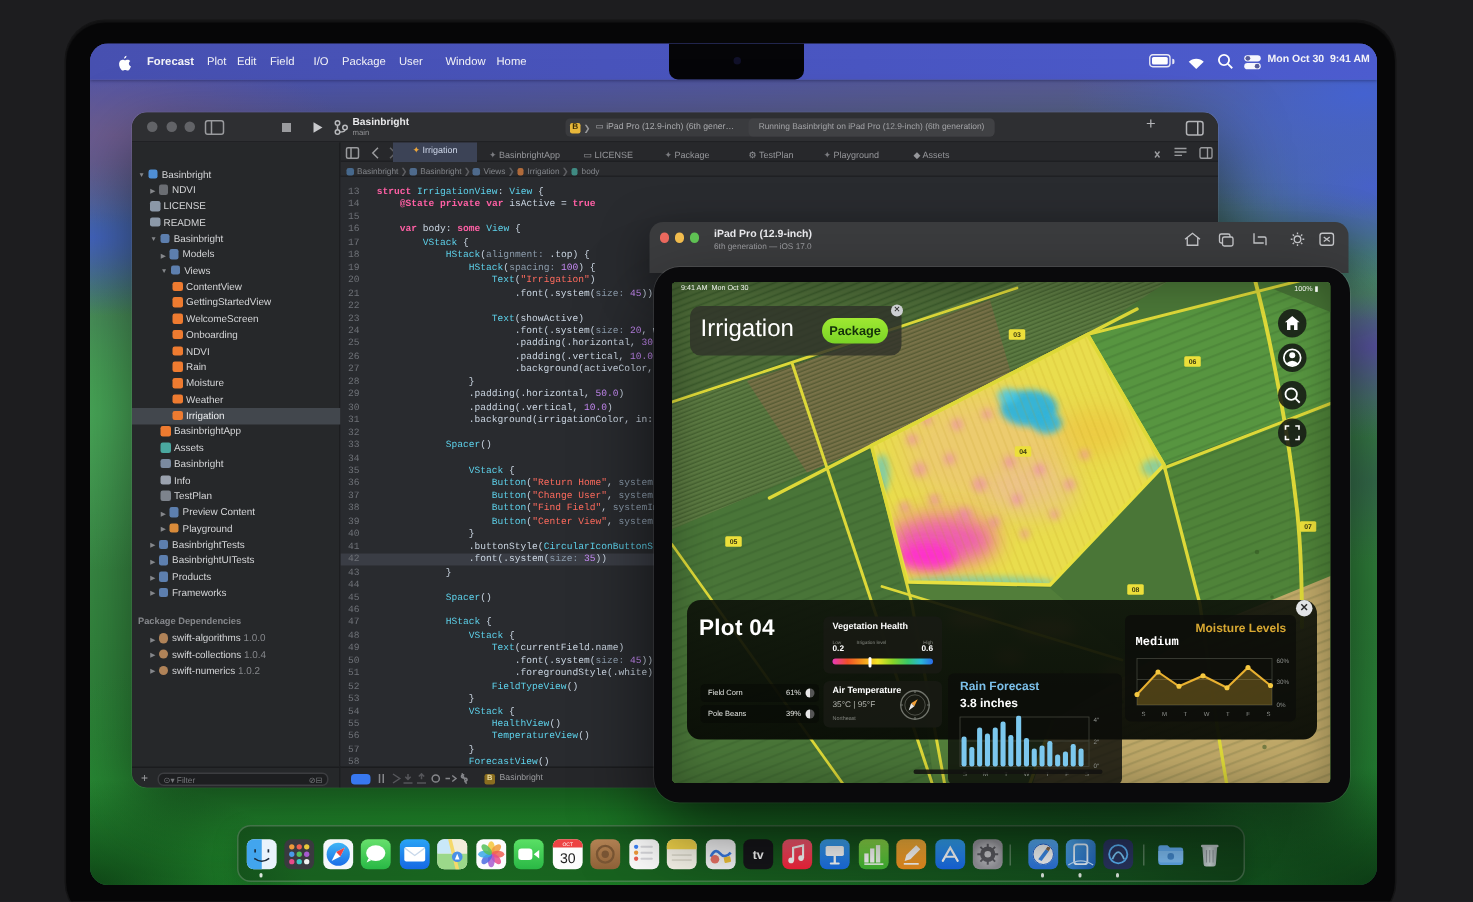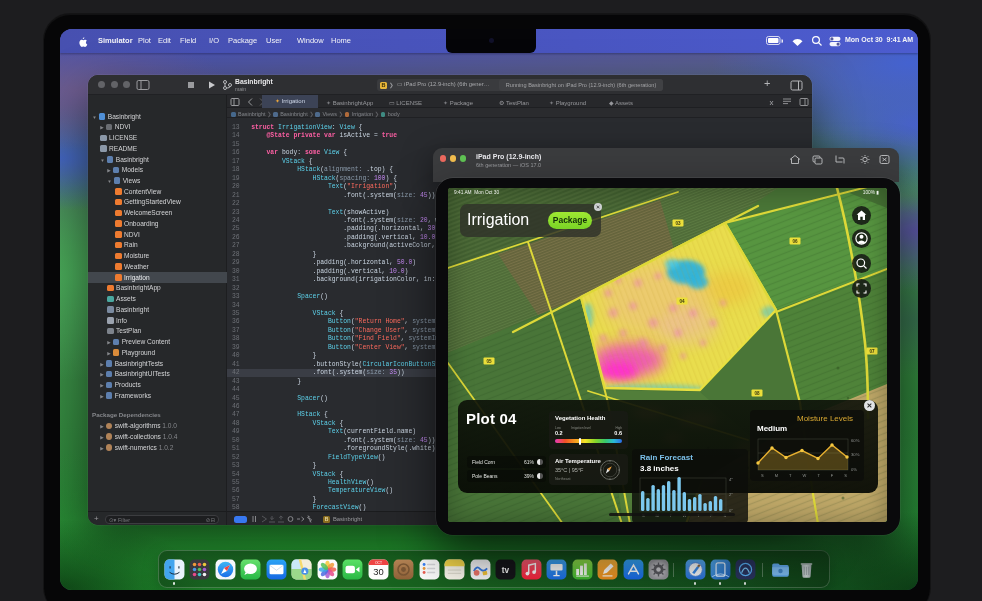--- a/index.html
+++ b/index.html
@@ -69,21 +69,21 @@
 </style>
 </head>
 <body>
 <div id="bezel"></div>
 <div id="screen">
   <div id="wall"></div>
   <div id="menubar">
     <svg class="abs" style="left:17px;top:6.5px" width="11" height="12" viewBox="0 0 11 12">
         <path d="M7.3 1.2 c0.1 0.9-0.6 1.8-1.5 1.9 c-0.2-0.9 0.7-1.8 1.5-1.9 Z M8.9 6.4 c0-1.1 0.9-1.7 1-1.7 c-0.6-0.8-1.4-0.9-1.7-0.9 c-0.8-0.1-1.4 0.4-1.8 0.4 c-0.4 0-1-0.4-1.6-0.4 c-0.8 0-1.6 0.5-2 1.2 c-0.9 1.5-0.2 3.6 0.6 4.8 c0.4 0.6 0.9 1.2 1.5 1.2 c0.6 0 0.8-0.4 1.6-0.4 c0.7 0 0.9 0.4 1.6 0.4 c0.7 0 1.1-0.6 1.5-1.2 c0.5-0.7 0.6-1.3 0.7-1.4 c0 0-1.3-0.5-1.4-2 Z" fill="#fff"></path>
       </svg>
-    <div class="mi" style="left:38px;font-weight:bold;">Simulator</div>
+    <div class="mi" style="left:38px;font-weight:bold;">Forecast</div>
     <div class="mi" style="left:78px;">Plot</div>
     <div class="mi" style="left:98px;">Edit</div>
     <div class="mi" style="left:120px;">Field</div>
     <div class="mi" style="left:149px;">I/O</div>
     <div class="mi" style="left:168px;">Package</div>
     <div class="mi" style="left:206px;">User</div>
     <div class="mi" style="left:237px;">Window</div>
     <div class="mi" style="left:271px;">Home</div>
     <svg class="abs" style="left:706px;top:7px" width="17" height="10" viewBox="0 0 17 10">
         <rect x="0.5" y="0.5" width="13.5" height="8" rx="2" fill="none" stroke="#e8e8f4" stroke-width="0.9"></rect>
@@ -796,22 +796,22 @@
               <rect x="77.8" y="19" width="3.4" height="15" rx="1.5"></rect>
               <rect x="83" y="22" width="3.4" height="12" rx="1.5"></rect>
           </g>
           <text x="93" y="4" font-size="4.2" fill="#8f928f" font-family="Liberation Sans">4″</text>
           <text x="93" y="19" font-size="4.2" fill="#8f928f" font-family="Liberation Sans">2″</text>
           <text x="93" y="35" font-size="4.2" fill="#8f928f" font-family="Liberation Sans">0″</text>
         </svg>
         <div class="days" style="left:10px;top:64px;width:84px;">S<i></i>M<i></i>T<i></i>W<i></i>T<i></i>F<i></i>S</div>
       </div>
       <div class="ocard" style="left:292px;top:10px;width:114px;height:71px;background:rgba(12,14,10,0.82);">
-        <div class="abs" style="left:7px;top:4px;font-size:8px;font-weight:normal;color:#d8a832;padding-left:40px;">Moisture Levels</div>
-        <div class="abs" style="left:7px;top:14px;font-size:8px;font-weight:bold;color:#fff;">Medium</div>
+        <div class="abs" style="left:7px;top:4px;font-size:8px;font-weight:bold;color:#d8a832;padding-left:40px;">Moisture Levels</div>
+        <div class="abs" style="left:7px;top:14px;font-size:8px;font-weight:bold;color:#fff;font-family:Liberation Mono, monospace;">Medium</div>
         <svg class="abs" style="left:0px;top:28px" width="114" height="36" viewBox="0 0 114 36">
           <rect x="8" y="1" width="90" height="31" fill="none" stroke="#45483f" stroke-width="0.5"></rect>
           <line x1="8" y1="15" x2="98" y2="15" stroke="#45483f" stroke-width="0.5"></line>
           <polygon points="8,25 22,10 36,19.5 52,12.5 68,20.5 82,7 97,19 98,19 98,32 8,32" fill="rgba(196,158,48,0.34)"></polygon>
           <polyline points="8,25 22,10 36,19.5 52,12.5 68,20.5 82,7 97,19" fill="none" stroke="#e8b030" stroke-width="1.4"></polyline>
           <g fill="#f5c840">
               <circle cx="8" cy="25" r="1.7"></circle>
               <circle cx="22" cy="10" r="1.7"></circle>
               <circle cx="36" cy="19.5" r="1.7"></circle>
               <circle cx="52" cy="12.5" r="1.7"></circle>

